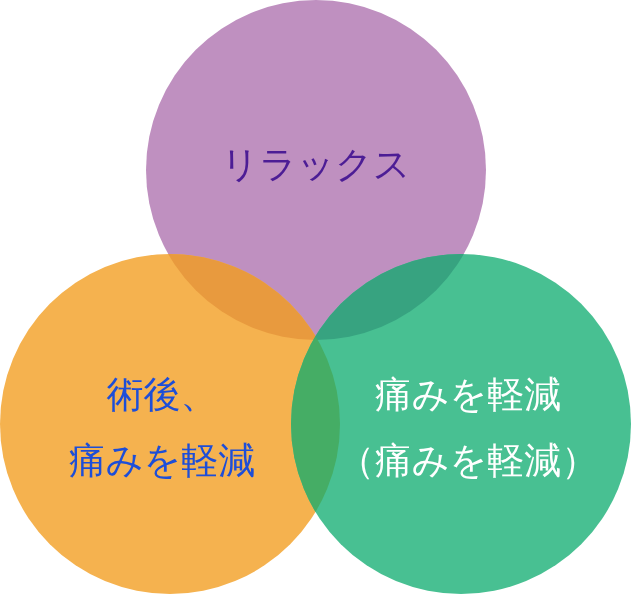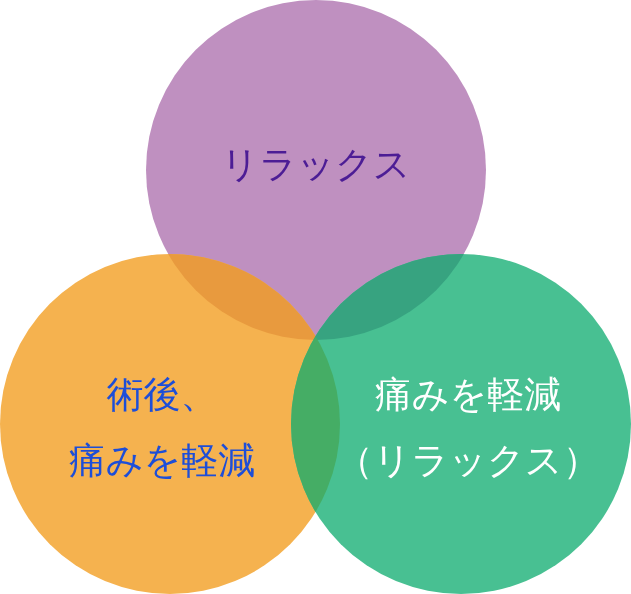--- a/index.html
+++ b/index.html
@@ -44,14 +44,14 @@
   <span>リラックス</span>
 </div>
 
 <div class="label" style="left: 162px; top: 428px; color: #1d4ed8;">
   <span>術後、</span>
   <span>痛みを軽減</span>
 </div>
 
 <div class="label" style="left: 468px; top: 428px; color: rgb(255, 255, 255);">
   <span>痛みを軽減</span>
-  <span>（リラックス）</span>
+  <span>（痛みを軽減）</span>
 </div>
 
 </body></html>

